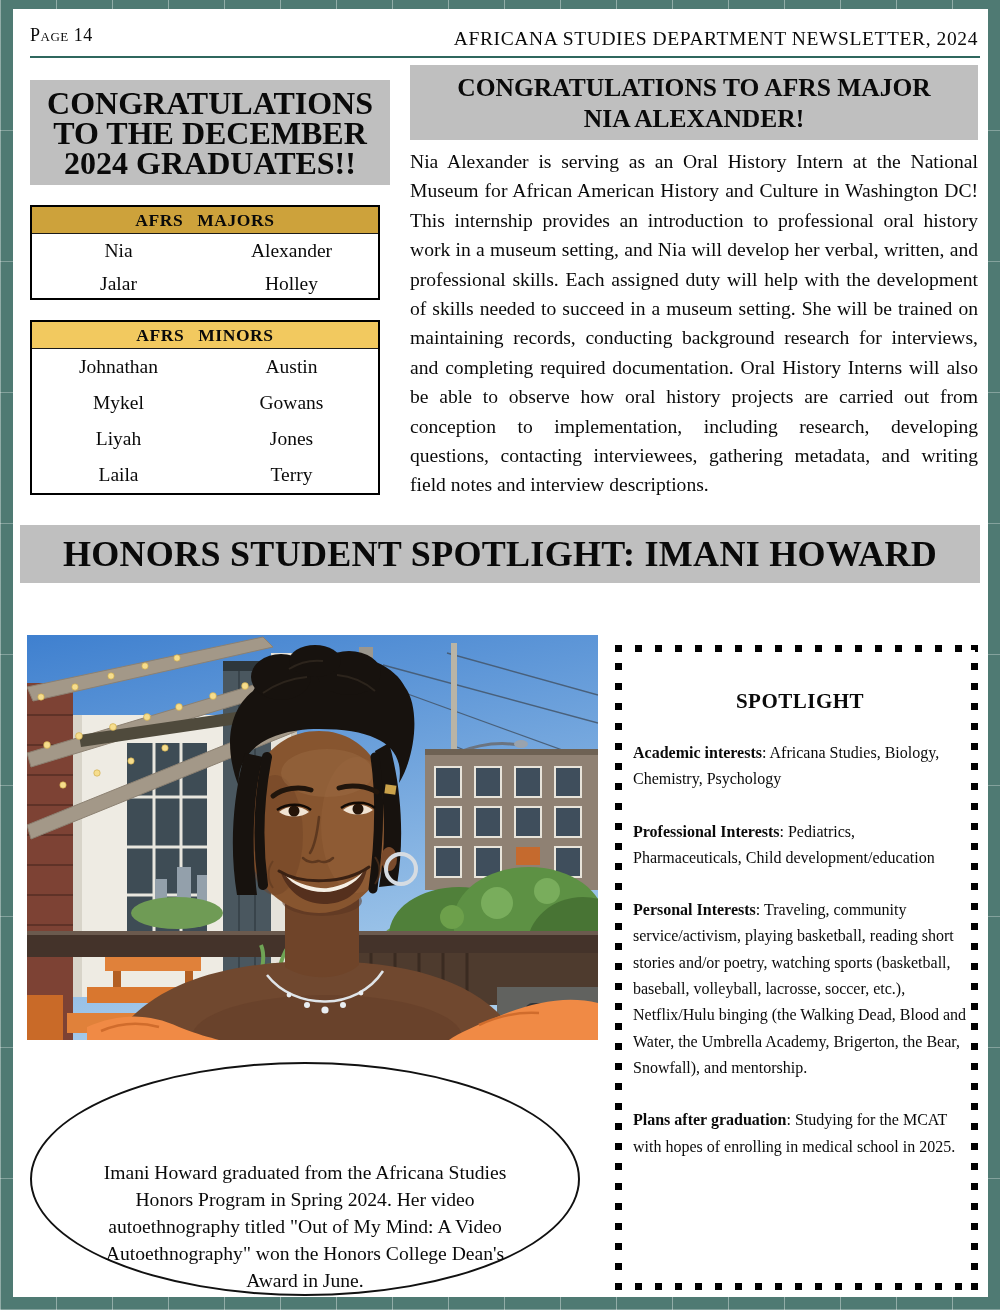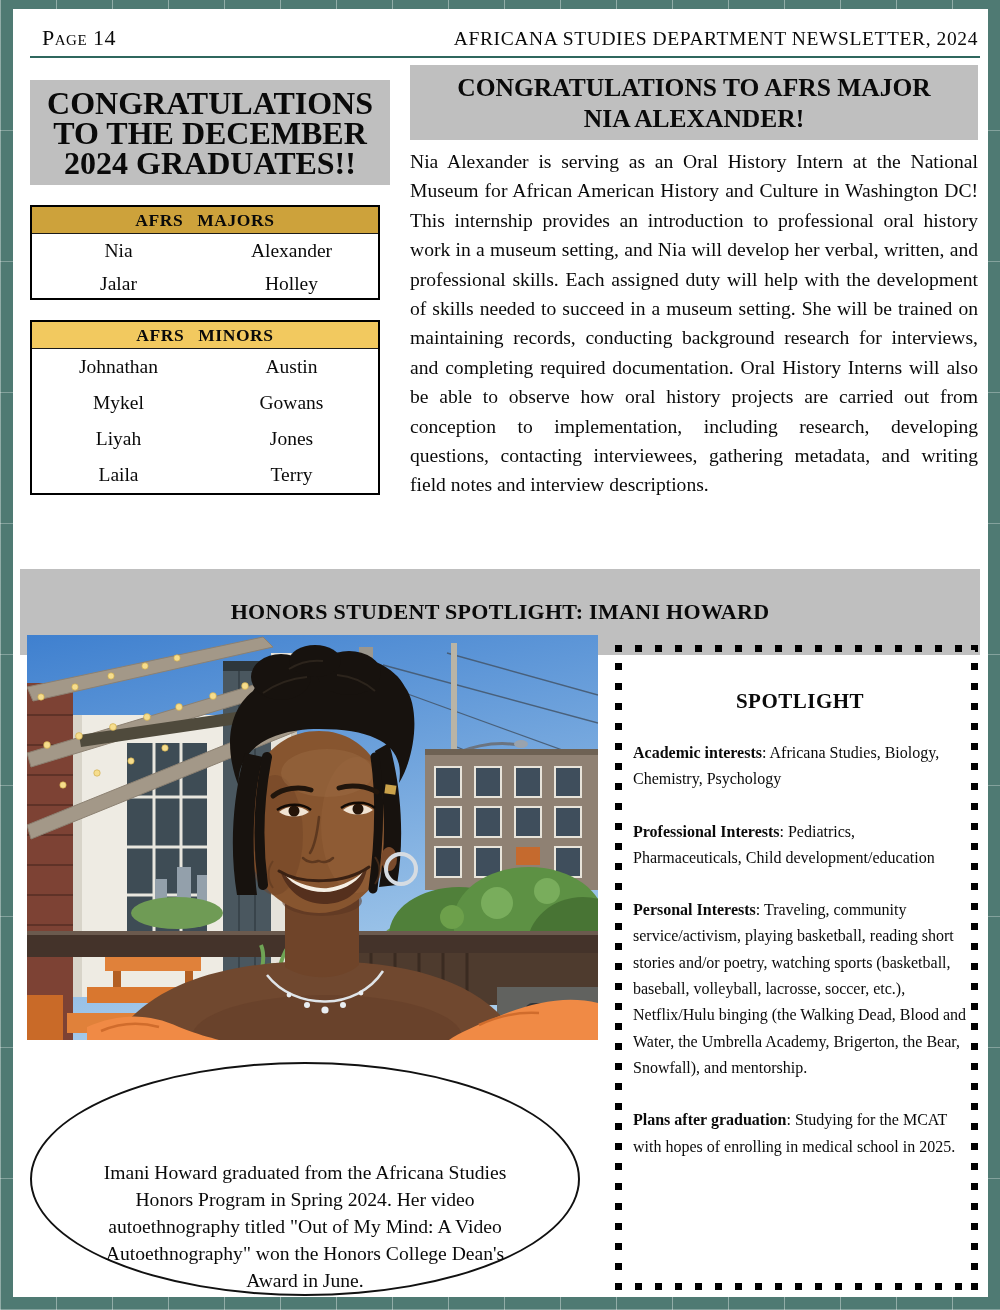--- a/index.html
+++ b/index.html
@@ -11,21 +11,21 @@
     font-family:"Liberation Serif","DejaVu Serif",serif;
     color:#0a0a0a;
   }
   .page{
     position:absolute;left:13px;top:9px;width:975px;height:1288px;
     background:#ffffff;
   }
   .abs{position:absolute;}
 
   
-  .page-number{left:17px;top:16px;font-size:22px;font-variant:small-caps;letter-spacing:.5px;margin-left:12px;}
+  .page-number{left:17px;top:16px;font-size:18px;font-variant:small-caps;letter-spacing:.5px;}
   .newsletter-title{right:10px;top:19px;font-size:19.5px;letter-spacing:.6px;}
   .header-rule{left:17px;right:8px;top:47px;height:2px;background:#2f675e;}
 
   
   .congrats-box{
     left:17px;top:71px;width:360px;height:105px;background:#bfbfbf;
     display:flex;align-items:center;justify-content:center;text-align:center;
     font-weight:bold;font-size:32px;line-height:30px;
   }
   .name-table{left:17px;width:350px;border:2px solid #000;background:#fff;box-sizing:border-box;}
@@ -48,23 +48,23 @@
     display:flex;align-items:center;justify-content:center;text-align:center;
     font-weight:bold;font-size:25.5px;line-height:31px;
   }
   .nia-body{
     left:397px;top:138px;width:568px;
     font-size:19.6px;line-height:29.4px;text-align:justify;
   }
 
   
   .spotlight-banner{
-    left:7px;top:560px;width:960px;height:86px;background:#bfbfbf;
+    left:7px;top:516px;width:960px;height:58px;background:#bfbfbf;
     display:flex;align-items:center;justify-content:center;
-    font-weight:bold;font-size:22px;letter-spacing:.3px;
+    font-weight:bold;font-size:36px;letter-spacing:.3px;
   }
 
   
   .photo-frame{left:14px;top:626px;width:571px;height:405px;overflow:hidden;}
   .photo-frame svg{display:block;width:571px;height:405px;}
 
   
   .spotlight-box{left:602px;top:636px;width:363px;height:645px;box-sizing:border-box;}
   .dot-h{position:absolute;left:0;right:0;height:7px;background:repeating-linear-gradient(90deg,#000 0 7px,transparent 7px 20px);}
   .dot-v{position:absolute;top:0;bottom:0;width:7px;background:repeating-linear-gradient(0deg,#000 0 7px,transparent 7px 20px);}

